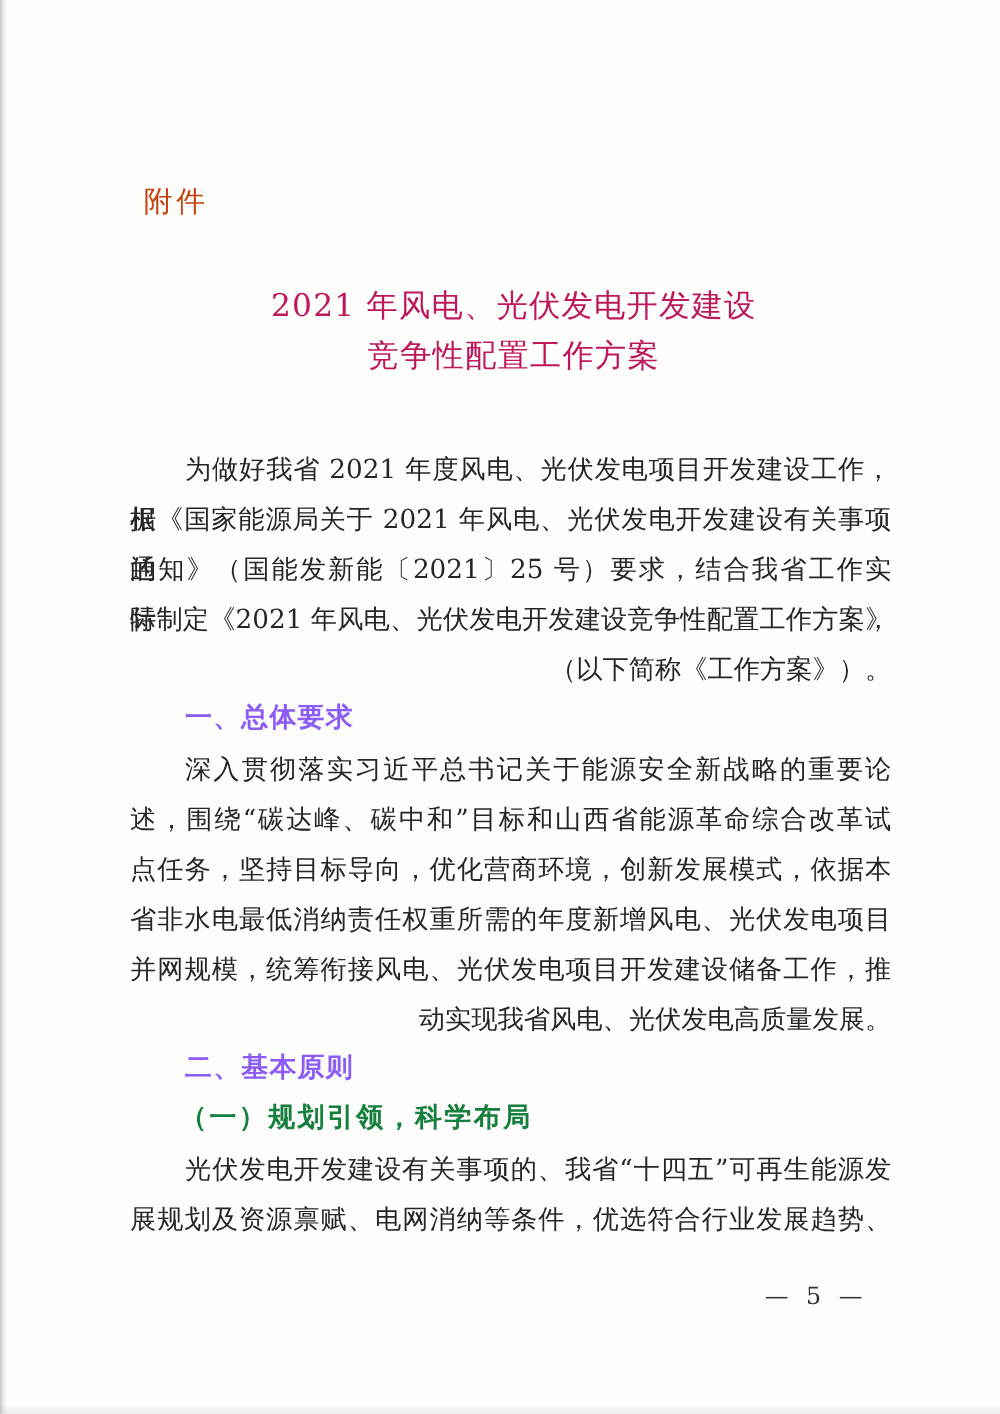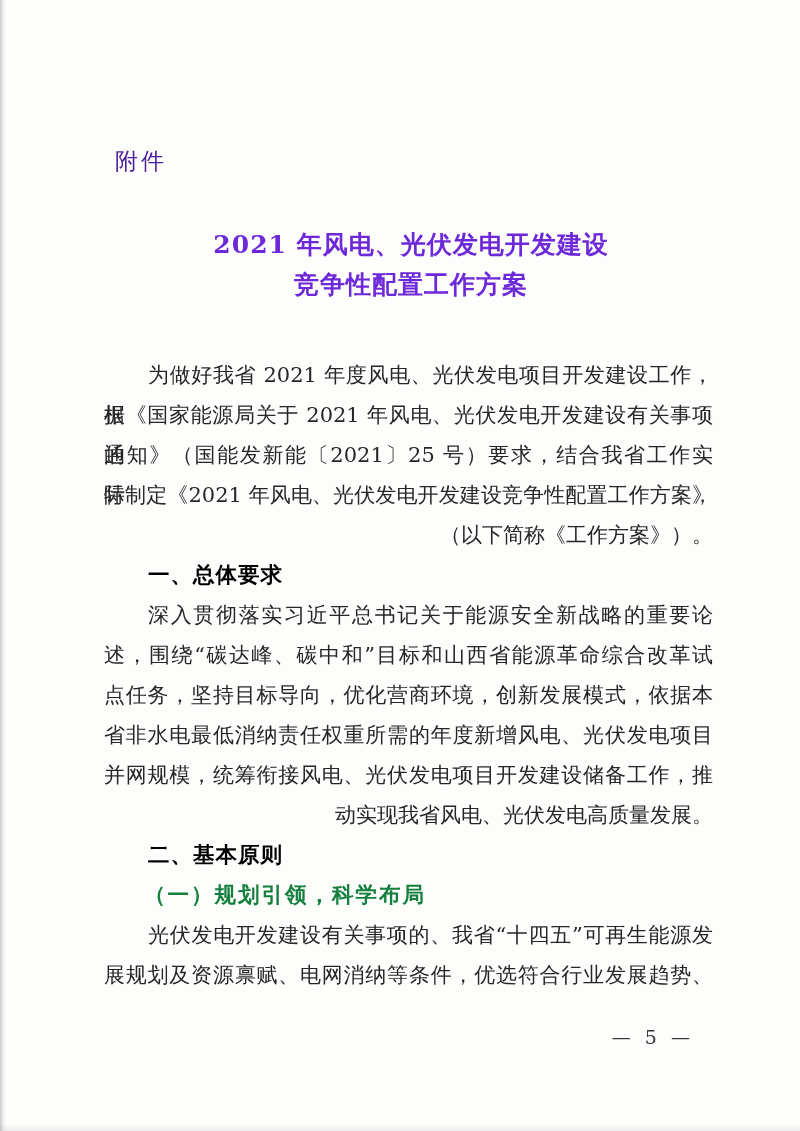--- a/index.html
+++ b/index.html
@@ -16,39 +16,39 @@
     position: absolute; left: 0; top: 0; width: 6px; height: 100%;
     background: linear-gradient(to right, rgba(125,125,125,.40), rgba(125,125,125,.10) 55%, rgba(255,255,255,0));
   }
   .scan-edge-bottom {
     position: absolute; left: 0; bottom: 0; width: 100%; height: 7px;
     background: linear-gradient(to top, rgba(140,140,140,.16), rgba(255,255,255,0));
   }
   .attachment {
     position: absolute; left: 115px; top: 146px;
     font-family: "DejaVu Sans", "Liberation Sans", sans-serif;
-    font-size: 23px; letter-spacing: 3px; color: #4c1d95;
+    font-size: 23px; letter-spacing: 3px; color: #c2410c;
   }
   .title {
     position: absolute; left: 105px; top: 225px; width: 612px;
-    text-align: center; font-weight: 700; font-size: 25px;
-    letter-spacing: 1px; color: #6d28d9;
+    text-align: center; font-weight: 400; font-size: 25px;
+    letter-spacing: 1px; color: #be185d;
   }
   .title .tl { height: 40px; line-height: 40px; }
   .body-col {
     position: absolute; left: 104px; top: 355px; width: 609px;
     font-size: 21px; color: #262626;
   }
   .line { height: 40px; line-height: 40px; text-align: right; }
   .fill { text-align: justify; text-align-last: justify; }
   .indent { text-indent: 44px; }
   .heading {
     height: 40px; line-height: 40px; padding-left: 44px;
     font-family: "DejaVu Sans", "Liberation Sans", sans-serif;
-    font-weight: 700; font-size: 21.5px; letter-spacing: 1px; color: #000000;
+    font-weight: 700; font-size: 21.5px; letter-spacing: 1px; color: #8b5cf6;
   }
   .subheading {
     height: 40px; line-height: 40px; padding-left: 40px;
     font-weight: 700; font-size: 21.5px; letter-spacing: 2px; color: #15803d;
   }
   .pageno {
     position: absolute; right: 106px; top: 1026px;
     font-size: 19px; letter-spacing: 4px; color: #333333;
   }
 </style>

